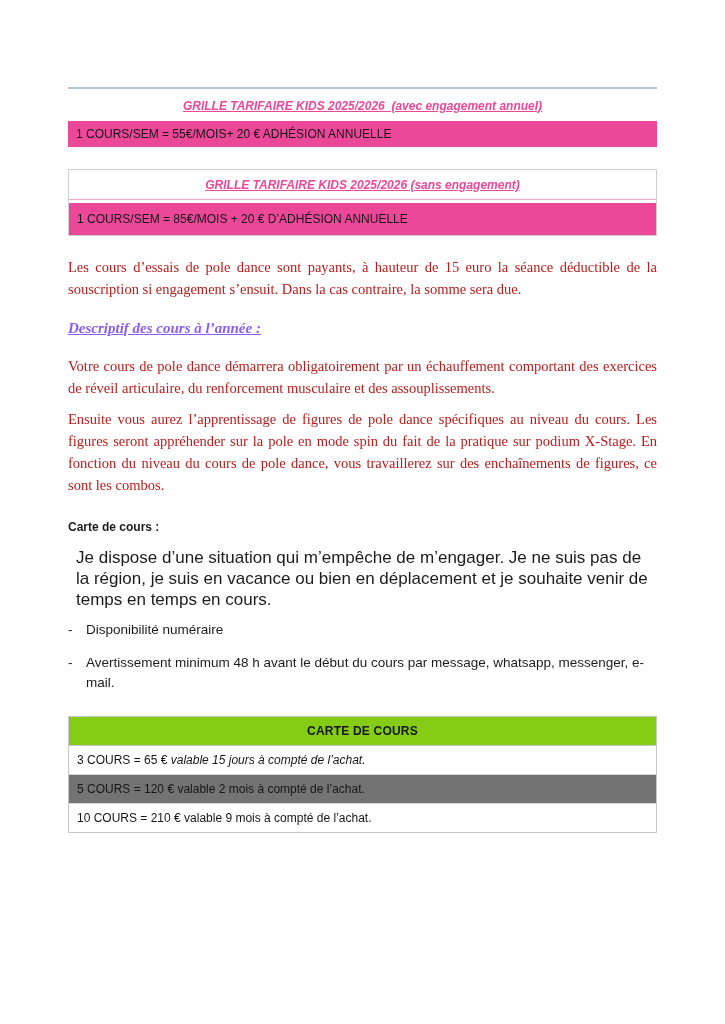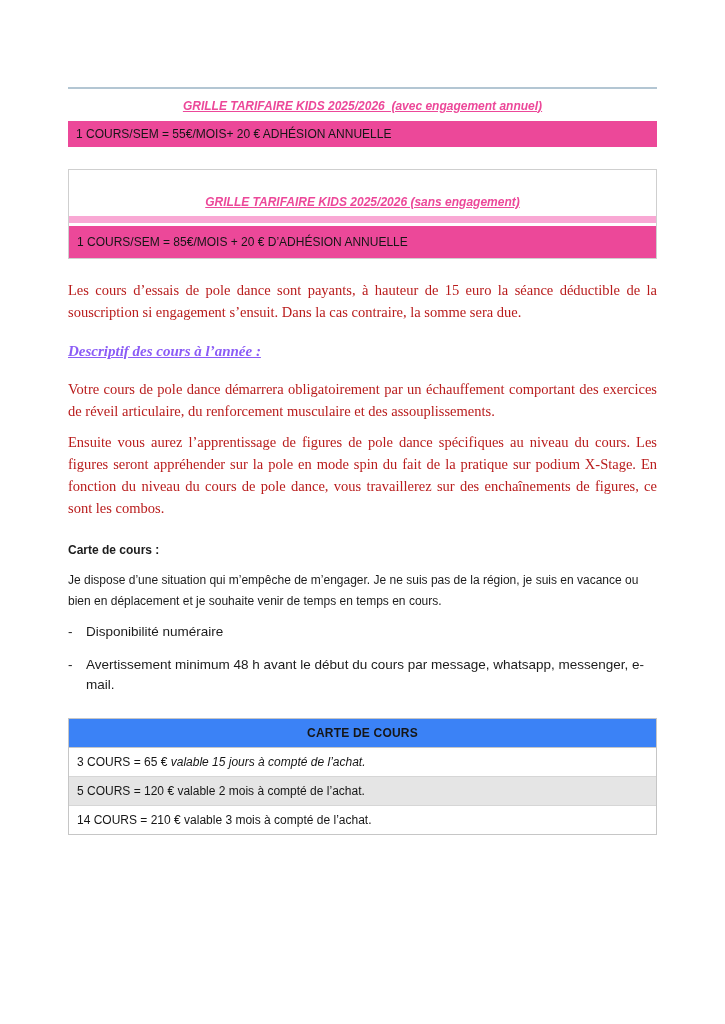--- a/index.html
+++ b/index.html
@@ -44,24 +44,24 @@
     font-size: 12px;
     line-height: 14px;
     padding: 6px 8px;
     color: #161616;
   }
   .tariff-table-bordered {
     margin-top: 22px;
     border: 1px solid #cfcfcf;
   }
   .tariff-table-bordered .tariff-title {
-    margin-top: 17px;
+    margin-top: 0;
     padding: 7px 8px 6px 8px;
     background: #ffffff;
-    border-bottom: 7px solid #f9a8d4;
+    border-bottom: 1px solid #f9a8d4;
   }
   .tariff-table-bordered .tariff-row {
     margin-top: 3px;
     padding: 9px 8px;
   }
 
   
   .serif-par {
     font-family: "Liberation Serif", serif;
     font-size: 14.5px;
@@ -86,23 +86,24 @@
   
   .heading-sans {
     margin-top: 22px;
     font-family: "Liberation Sans", sans-serif;
     font-size: 12px;
     line-height: 18px;
     color: #1c1c1c;
   }
   .sans-par {
     font-family: "Liberation Sans", sans-serif;
-    font-size: 12px;
+    font-size: 17px;
     line-height: 21px;
     color: #1c1c1c;
+    margin-left: 8px;
   }
   .par-carte-intro { margin-top: 11px; }
 
   .bullet-list { margin-top: 10px; }
   .bullet-item {
     display: flex;
     font-family: "Liberation Sans", sans-serif;
     font-size: 13.5px;
     line-height: 20px;
     color: #1c1c1c;
@@ -116,34 +117,34 @@
 
   
   .carte-table {
     margin-top: 23px;
     border: 1px solid #c6c6c6;
     font-family: "Liberation Sans", sans-serif;
     font-size: 12px;
     color: #161616;
   }
   .carte-header {
-    background: #3b82f6;
+    background: #84cc16;
     text-align: center;
     font-weight: bold;
     padding: 7px 8px;
     letter-spacing: 0.2px;
     border-bottom: 1px solid #c6c6c6;
   }
   .carte-row {
     background: #ffffff;
     padding: 7px 8px;
     border-bottom: 1px solid #d6d6d6;
   }
   .carte-row:last-child { border-bottom: none; }
-  .carte-row.shaded { background: #e5e5e5; }
+  .carte-row.shaded { background: #737373; }
   .carte-row .it { font-style: italic; }
 </style>
 </head>
 <body>
 
 <div class="page">
 
   <div class="top-rule"></div>
 
   <div>
@@ -183,17 +184,17 @@
 
   <div class="carte-table">
     <div class="carte-header">CARTE DE COURS</div>
     <div class="carte-row">
       <span>3 COURS = 65 € </span><span class="it">valable 15 jours à compté de l’achat.</span>
     </div>
     <div class="carte-row shaded">
       <span>5 COURS = 120 € valable 2 mois à compté de l’achat.</span><span class="it"></span>
     </div>
     <div class="carte-row">
-      <span>14 COURS = 210 € valable 3 mois à compté de l’achat.</span><span class="it"></span>
+      <span>10 COURS = 210 € valable 9 mois à compté de l’achat.</span><span class="it"></span>
     </div>
   </div>
 
 </div>
 
 </body></html>

